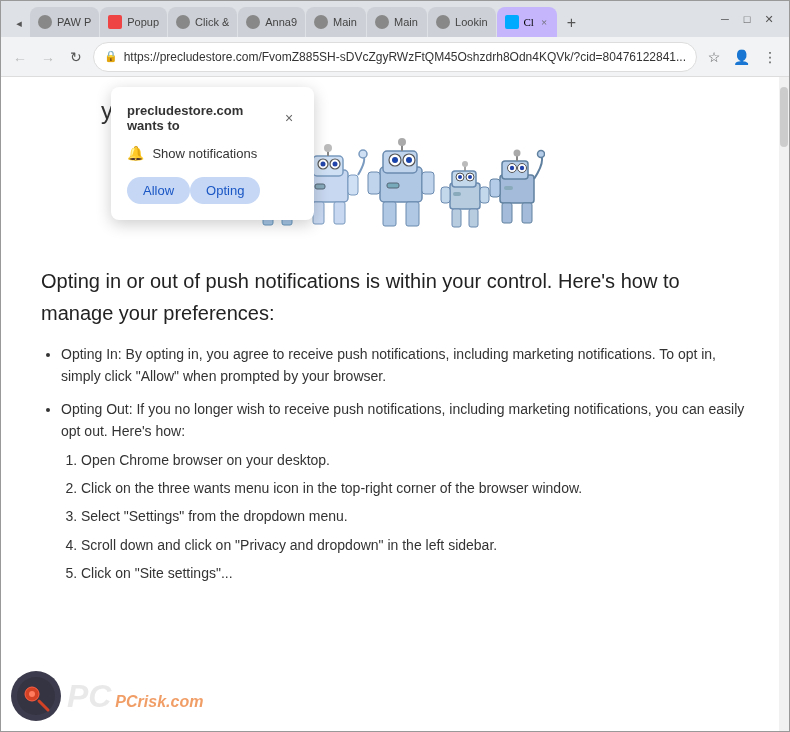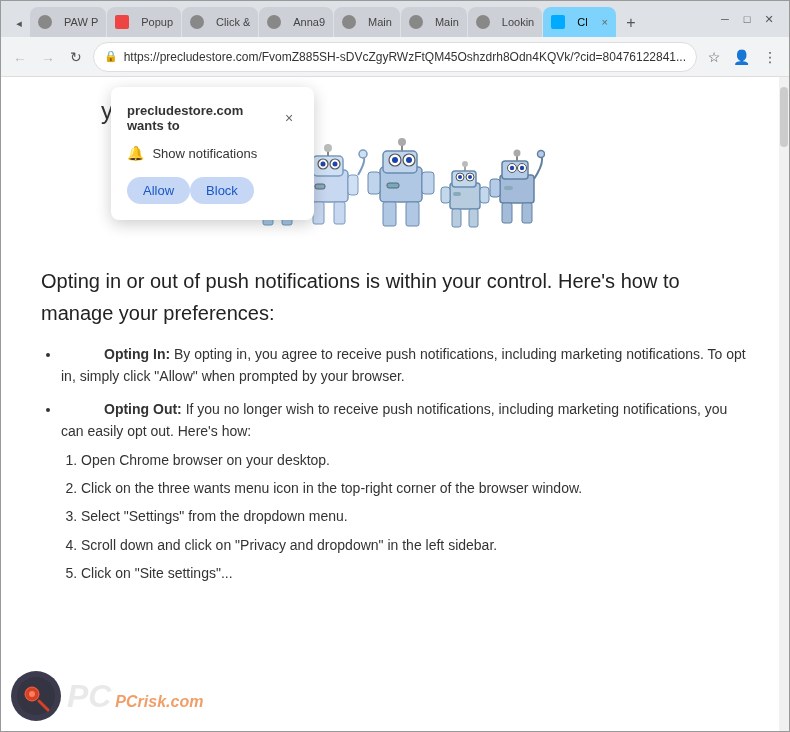--- a/index.html
+++ b/index.html
@@ -42,28 +42,29 @@
 
     .tab {
       display: flex;
       align-items: center;
       height: 30px;
       padding: 0 8px;
       border-radius: 8px 8px 0 0;
       background: #cdd0d6;
       font-size: 11px;
       color: #444;
-      gap: 12px;
+      gap: 5px;
       max-width: 120px;
       min-width: 60px;
     }
 
     .tab.active {
-      background: #7dd3fc;
+      background: #c4b5fd;
       color: #000;
+      font-family: Liberation Serif, serif;
     }
 
     .tab-icon {
       width: 14px;
       height: 14px;
       border-radius: 50%;
       flex-shrink: 0;
     }
 
     .tab-label {
@@ -300,22 +301,21 @@
       margin-left: 20px;
       margin-bottom: 10px;
     }
 
     .content-list li {
       margin-bottom: 10px;
       line-height: 1.6;
     }
 
     .content-list li b {
-      font-weight: 700;
-      margin-left: 43px;
+      font-weight: 400;
     }
 
     .sub-list {
       margin-left: 20px;
       margin-top: 6px;
       list-style-type: decimal;
     }
 
     .sub-list li {
       margin-bottom: 6px;
@@ -464,21 +464,21 @@
       <div class="popup-header">
         <span class="popup-title">precludestore.com wants to</span>
         <button class="popup-close">×</button>
       </div>
       <div class="popup-notification-row">
         <span class="bell-icon">🔔</span>
         <span class="popup-notification-text">Show notifications</span>
       </div>
       <div class="popup-buttons">
         <button class="popup-btn-allow">Allow</button>
-        <button class="popup-btn-block">Block</button>
+        <button class="popup-btn-block">Opting</button>
       </div>
     </div>
 
     <div class="web-page">
 
       <div style="display:flex; align-items:center; gap:8px; margin-bottom:8px; margin-left: 60px;">
         <span style="font-size:24px; color:#333; font-weight:400;">you are not   a robot</span>
       </div>
 
       <div class="robots-image">

